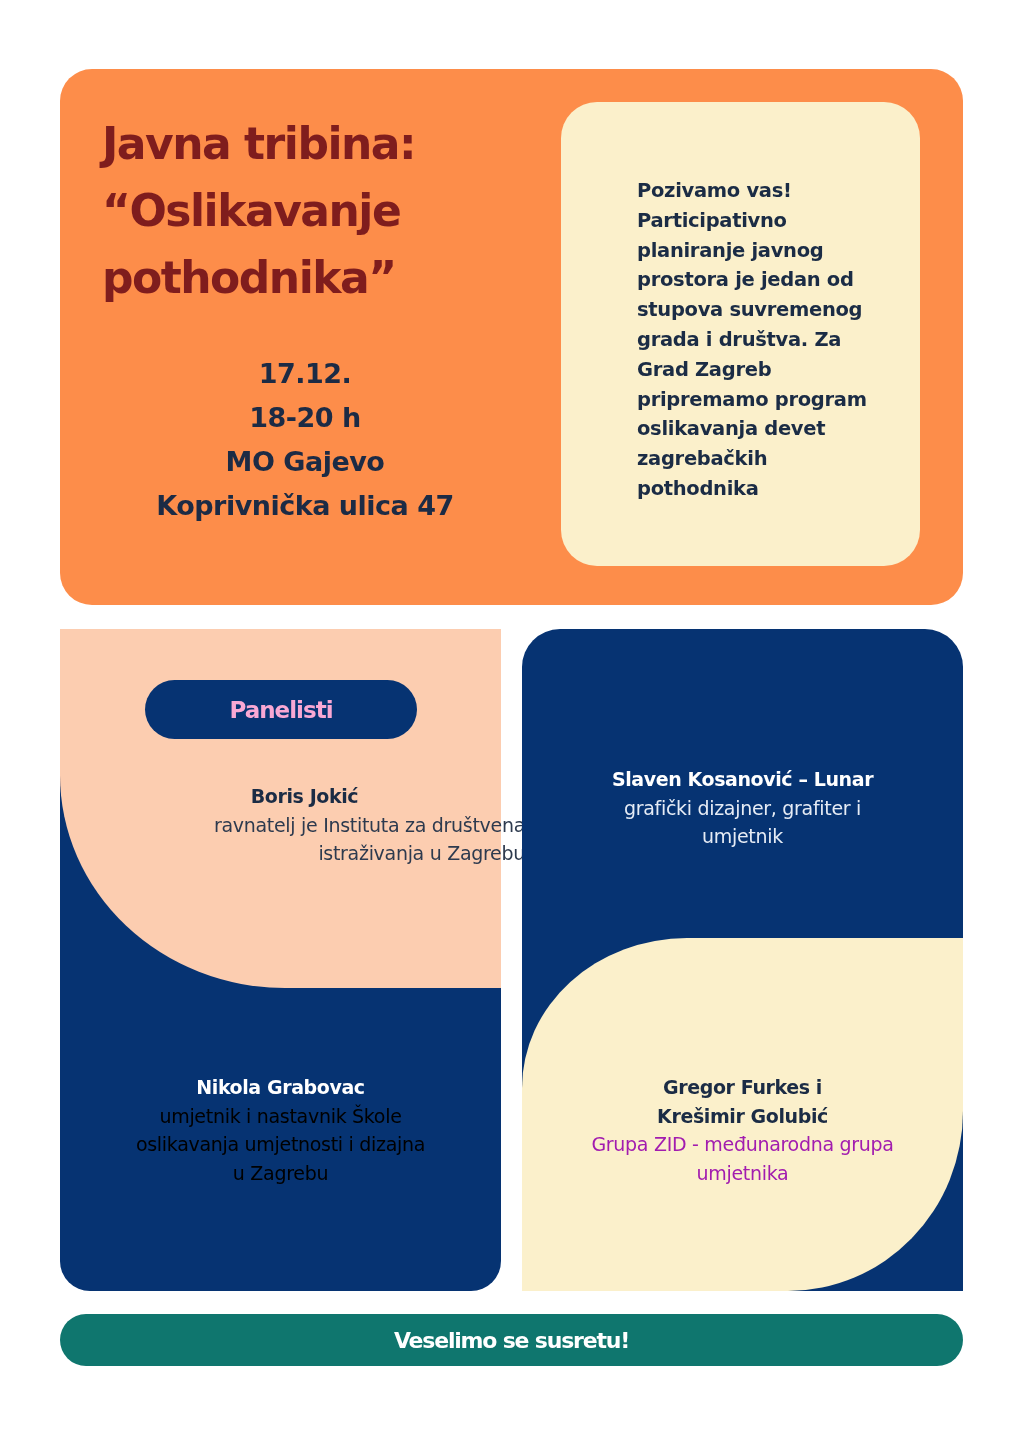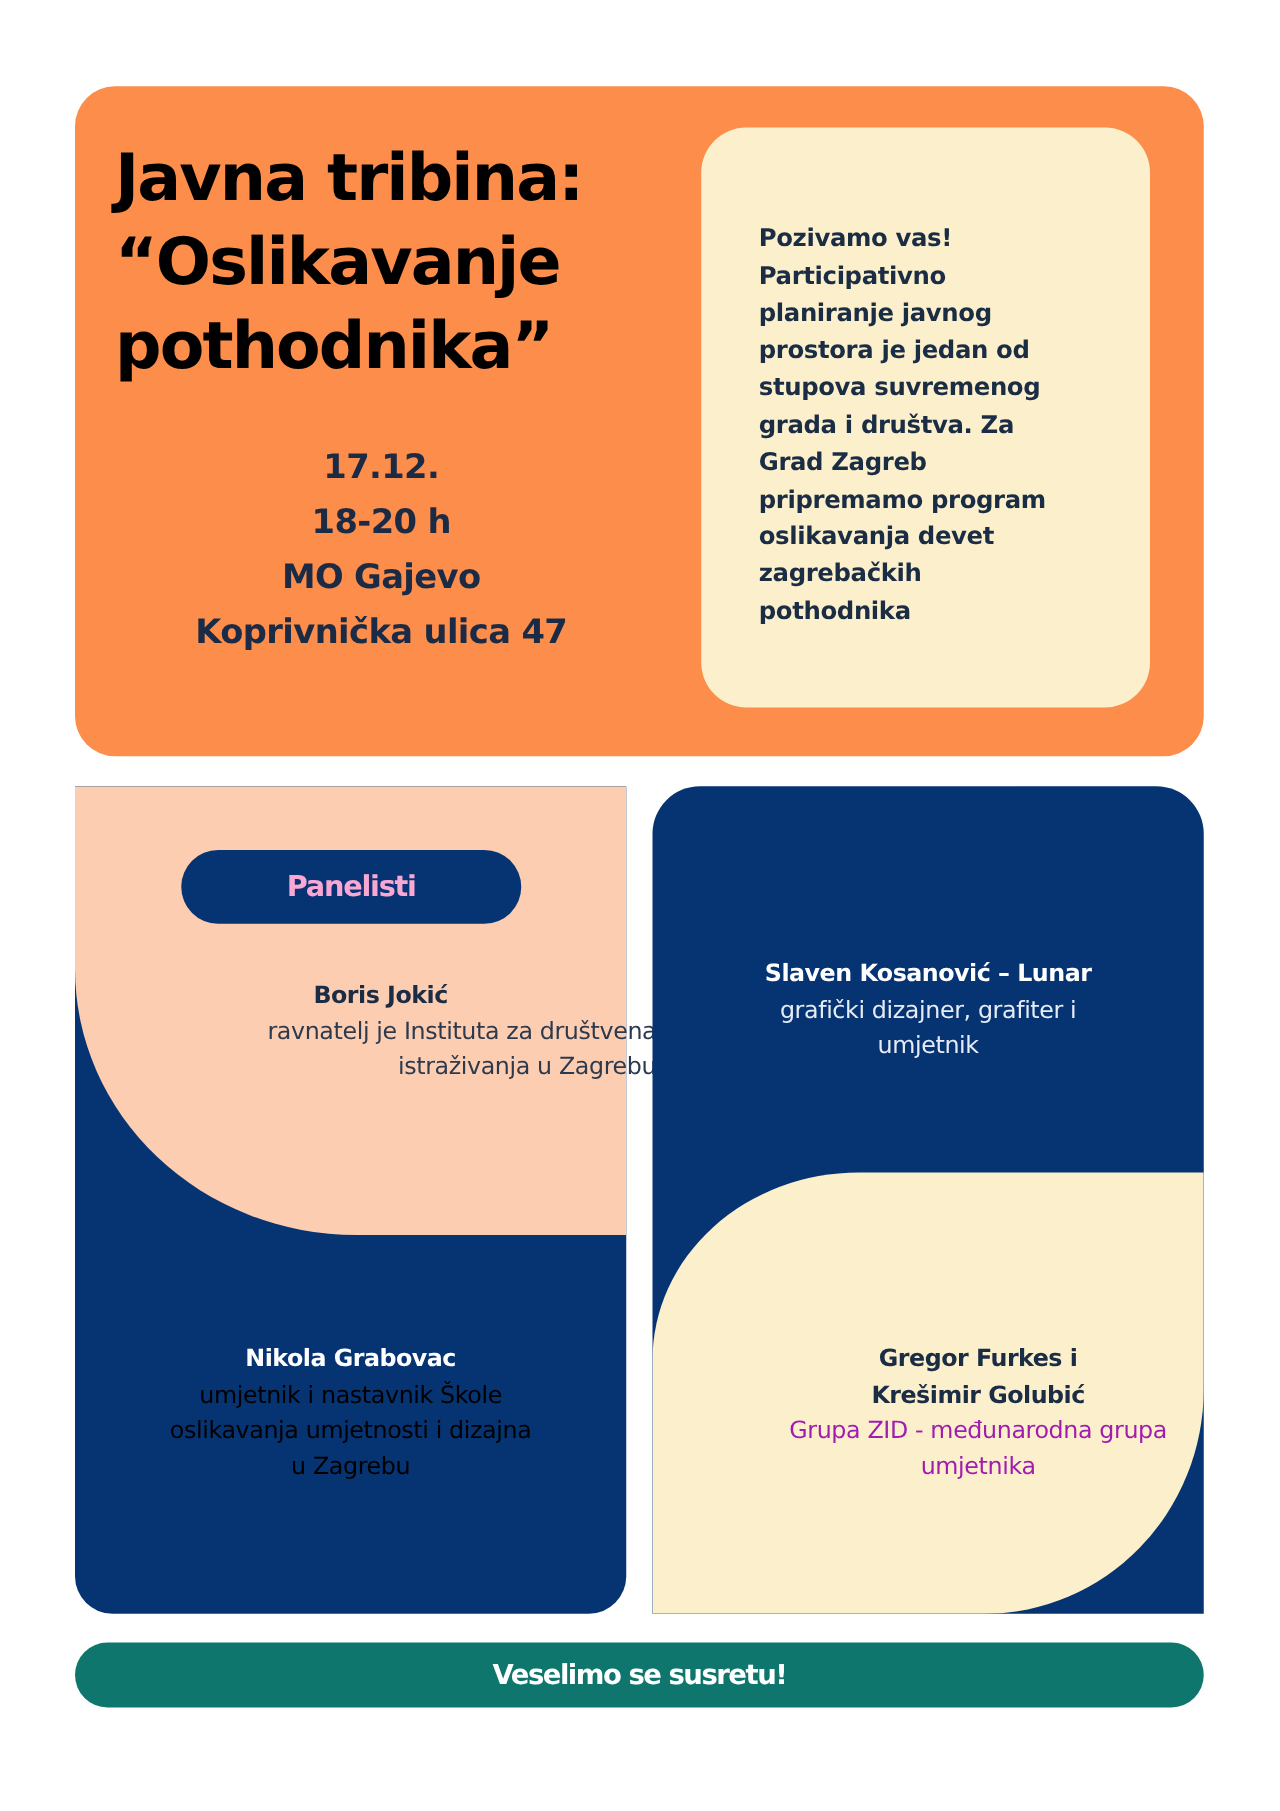--- a/index.html
+++ b/index.html
@@ -17,27 +17,27 @@
     .abs { position: absolute; }
 
     
     .top-panel {
       left: 60px; top: 69px;
       width: 903px; height: 536px;
       background: #fd8d4a;
       border-radius: 32px;
     }
     .title {
-      left: 92px; top: 110px;
+      left: 102px; top: 110px;
       width: 450px;
       margin: 0;
-      color: #000000;
-      font-family: "DejaVu Sans", sans-serif;
-      font-weight: bold;
-      font-size: 52px;
+      color: #7f1d1d;
+      font-family: "DejaVu Sans", sans-serif;
+      font-weight: bold;
+      font-size: 44px;
       line-height: 67px;
       letter-spacing: -1.5px;
     }
     .title span { display: block; white-space: nowrap; }
 
     .details {
       left: 130px; top: 352px;
       width: 350px;
       text-align: center;
       color: #1c2b45;
@@ -49,21 +49,21 @@
     }
     .details span { display: block; white-space: nowrap; }
 
     .invite-box {
       left: 561px; top: 102px;
       width: 359px; height: 464px;
       background: #fbf0cb;
       border-radius: 36px;
     }
     .invite-text {
-      left: 607px; top: 176px;
+      left: 637px; top: 176px;
       width: 270px;
       margin: 0;
       color: #1b2c45;
       font-family: "DejaVu Sans", sans-serif;
       font-weight: bold;
       font-size: 19.5px;
       line-height: 29.8px;
       letter-spacing: -0.3px;
     }
     .invite-text span { display: block; white-space: nowrap; }
@@ -129,21 +129,21 @@
     }
     .right-cream {
       left: 0; top: 309px;
       width: 441px; height: 353px;
       background: #fbf0cb;
       border-top-left-radius: 165px 150px;
       border-bottom-right-radius: 175px 180px;
     }
     .p-slaven { left: 522px; top: 765px; width: 441px; color: #ffffff; }
     .p-slaven .role { color: #e6ecf5; }
-    .p-gregor { left: 522px; top: 1073px; width: 441px; color: #1b2c45; padding-left: 40px; }
+    .p-gregor { left: 522px; top: 1073px; width: 441px; color: #1b2c45; }
     .p-gregor .role { color: #a21caf; }
 
     
     .footer-bar {
       left: 60px; top: 1314px;
       width: 903px; height: 52px;
       background: #0f766e;
       border-radius: 34px;
       display: flex; align-items: center; justify-content: center;
       color: #ffffff;

